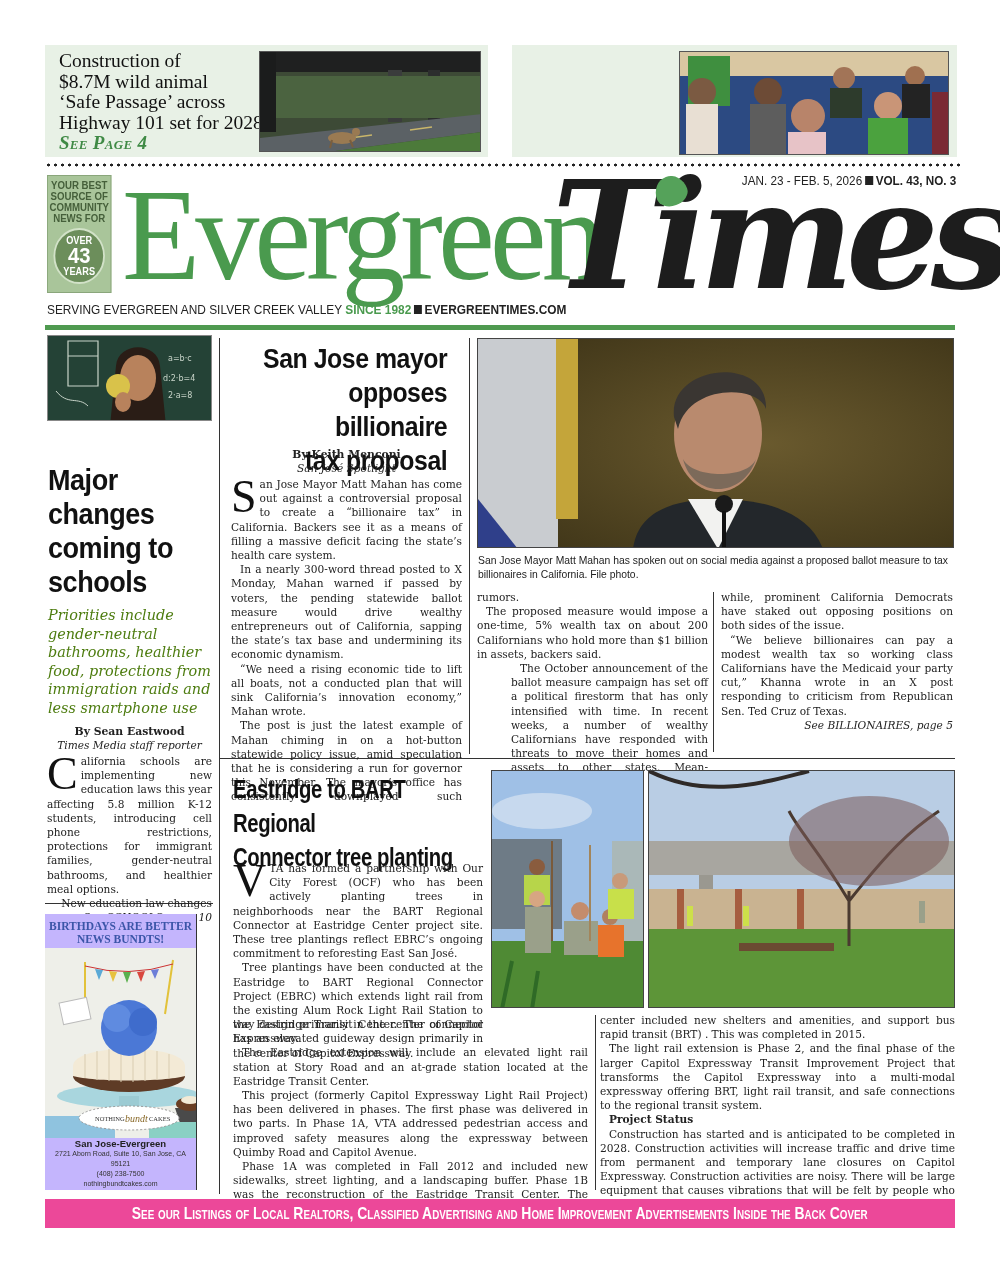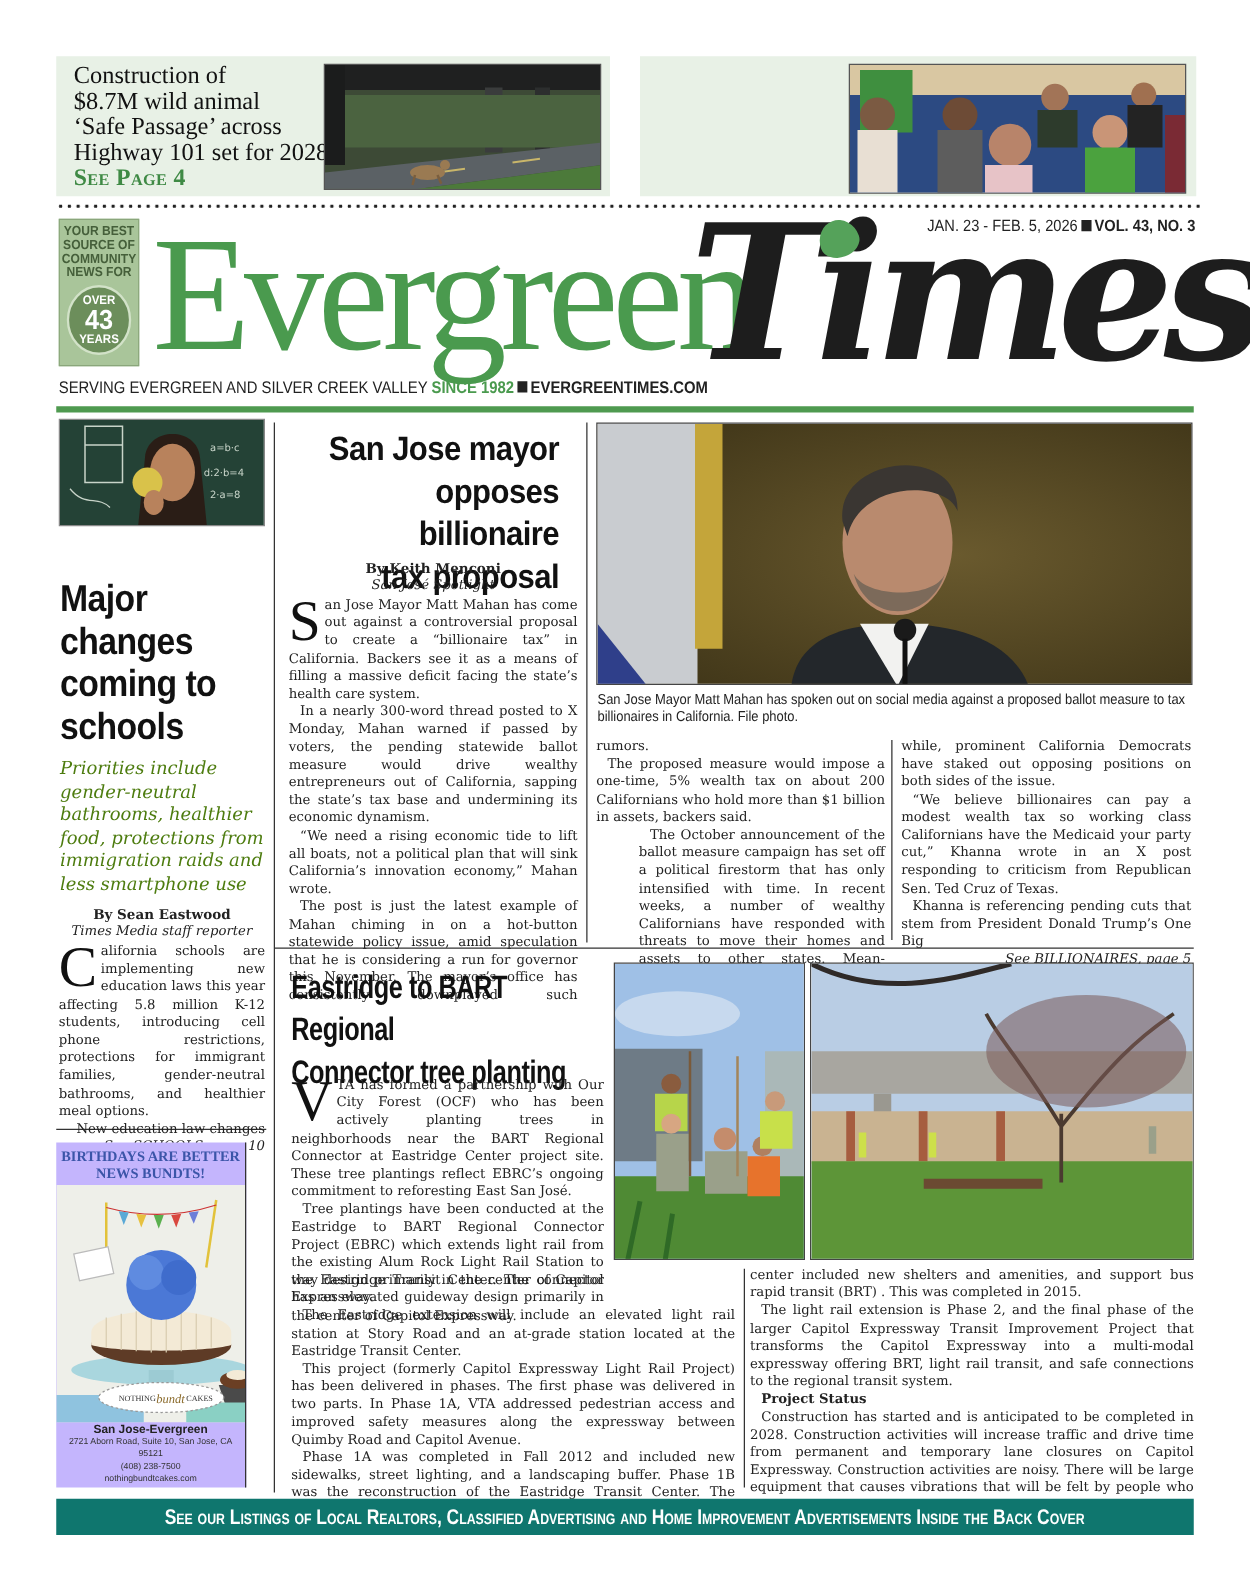--- a/index.html
+++ b/index.html
@@ -4,21 +4,21 @@
 <style>
   * { box-sizing: border-box; margin: 0; padding: 0; }
   html, body { width: 1000px; height: 1273px; background: #ffffff; overflow: hidden; }
   body { position: relative; font-family: "DejaVu Serif", serif; color: #1a1a1a; }
 
   .abs { position: absolute; }
 
   
   .teaser { position: absolute; top: 45px; height: 112px; background: #e8f1e6; }
   .teaser-text { position: absolute; left: 14px; top: 6px; font-family: "Liberation Serif", serif; font-size: 19.5px; line-height: 20.5px; color: #111; }
-  .teaser-text .see { display: block; color: #3f8a45; font-weight: bold; font-variant: small-caps; font-size: 19px; letter-spacing: 0.3px; }
+  .teaser-text .see { display: block; color: #3f8a45; font-weight: bold; font-variant: small-caps; font-size: 19px; letter-spacing: 0.3px; font-style: italic; }
   .teaser-photo { position: absolute; top: 6px; border: 1px solid #555; overflow: hidden; }
 
   .dots { position: absolute; left: 45px; top: 163px; width: 915px; height: 4px;
           background-image: radial-gradient(circle, #222 1.4px, transparent 1.6px);
           background-size: 7px 4px; background-repeat: repeat-x; }
 
   
   .badge { position: absolute; left: 47px; top: 175px; width: 70px; height: 118px; background: #a9c59a; border: 1px solid #8aa67b; text-align: center;
            font-family: "Liberation Sans", sans-serif; font-weight: bold; color: #455f3a; font-size: 10.5px; line-height: 11px; padding-top: 4px; transform: scaleX(0.92); transform-origin: left top; }
   .badge-circle { margin: 4px auto 0; width: 56px; height: 56px; border-radius: 50%; background: #6c8e5b; border: 2px solid #d2e2c8; color: #fff; font-size: 10px; line-height: 11px; padding-top: 5px; }
@@ -56,21 +56,21 @@
 
   .caption { font-family: "Liberation Sans", sans-serif; font-size: 11.5px; line-height: 14px; color: #222; transform: scaleX(0.9); transform-origin: left top; width: 540px; }
 
   
   .ad { position: absolute; left: 45px; top: 914px; width: 152px; height: 276px; background: #c4b5fd; overflow: hidden; border-right: 1px solid #333; }
   .ad-head { font-family: "Liberation Serif", serif; font-weight: bold; color: #3b55a8; font-size: 11.5px; line-height: 13px; text-align: center; margin-top: 6px; }
   .ad-name { font-family: "Liberation Sans", sans-serif; font-weight: bold; font-size: 9.5px; text-align: center; color: #222; }
   .ad-line { font-family: "Liberation Sans", sans-serif; font-size: 7px; text-align: center; color: #333; line-height: 10px; }
 
   
-  .footer-banner { position: absolute; left: 45px; top: 1199px; width: 910px; height: 29px; background: #0f766e; color: #fff;
+  .footer-banner { position: absolute; left: 45px; top: 1199px; width: 910px; height: 29px; background: #ec4899; color: #fff;
                    font-family: "Liberation Sans", sans-serif; font-weight: bold; font-variant: small-caps; font-size: 17px; line-height: 29px; text-align: center; white-space: nowrap; }
   .footer-banner span { display: inline-block; transform: scaleX(0.82); }
 </style>
 </head>
 <body>
 
 <div class="teaser" style="left:45px; width:443px;">
   <div class="teaser-text">
     <span style="display:block">Construction of</span>
     <span style="display:block">$8.7M wild animal</span>
@@ -246,21 +246,21 @@
     <div>opposes billionaire</div>
     <div>tax proposal</div>
   </div>
 </div>
 
 <div class="abs body" style="left:231px; top:448px; width:231px;">
   <div class="byline">By Keith Menconi</div>
   <div class="affil">San José Spotlight</div>
   <p class="noind" style="margin-top:2px;"><span class="dropcap">S</span><span>an Jose Mayor Matt Mahan has come out against a controversial proposal to create a “billionaire tax” in California. Backers see it as a means of filling a massive deficit facing the state’s health care system.</span></p>
   <p>In a nearly 300-word thread posted to X Monday, Mahan warned if passed by voters, the pending statewide ballot measure would drive wealthy entrepreneurs out of California, sapping the state’s tax base and undermining its economic dynamism.</p>
-  <p>“We need a rising economic tide to lift all boats, not a political plan that will sink California’s innovation economy,” Mahan wrote.</p>
+  <p>“We need a rising economic tide to lift all boats, not a conducted plan that will sink California’s innovation economy,” Mahan wrote.</p>
   <p style="text-align-last:justify;">The post is just the latest example of Mahan chiming in on a hot-button statewide policy issue, amid speculation that he is considering a run for governor this November. The mayor’s office has consistently downplayed such</p>
 </div>
 
 <div class="photo" style="left:477px; top:338px; width:477px; height:210px;">
   <svg width="477" height="210" viewBox="0 0 477 210">
     <defs>
       <radialGradient id="bgwall" cx="0.6" cy="0.5" r="0.7">
         <stop offset="0" stop-color="#6a5a2e"></stop>
           <stop offset="1" stop-color="#3f3518"></stop>
       </radialGradient>
@@ -282,21 +282,20 @@
 
 <div class="abs body" style="left:477px; top:590px; width:231px;">
   <p class="noind">rumors.</p>
   <p>The proposed measure would impose a one-time, 5% wealth tax on about 200 Californians who hold more than $1 billion in assets, backers said.</p>
   <p style="text-align-last:justify;margin-left:34px;">The October announcement of the ballot measure campaign has set off a political firestorm that has only intensified with time. In recent weeks, a number of wealthy Californians have responded with threats to move their homes and assets to other states. Mean-</p>
 </div>
 
 <div class="abs body" style="left:721px; top:590px; width:232px;">
   <p class="noind">while, prominent California Democrats have staked out opposing positions on both sides of the issue.</p>
   <p>“We believe billionaires can pay a modest wealth tax so working class Californians have the Medicaid your party cut,” Khanna wrote in an X post responding to criticism from Republican Sen. Ted Cruz of Texas.</p>
-  <p style="text-align-last:justify;">Khanna is referencing pending cuts that stem from President Donald Trump’s One Big</p>
   <div class="jump">See BILLIONAIRES, page 5</div>
 </div>
 
 <div class="abs" style="left:233px; top:772px; width:255px;">
   <div class="hed" style="font-size:26px; line-height:34px; transform:scaleX(0.78); width:330px;">
     <div>Eastridge to BART Regional</div>
     <div>Connector tree planting</div>
   </div>
 </div>
 

